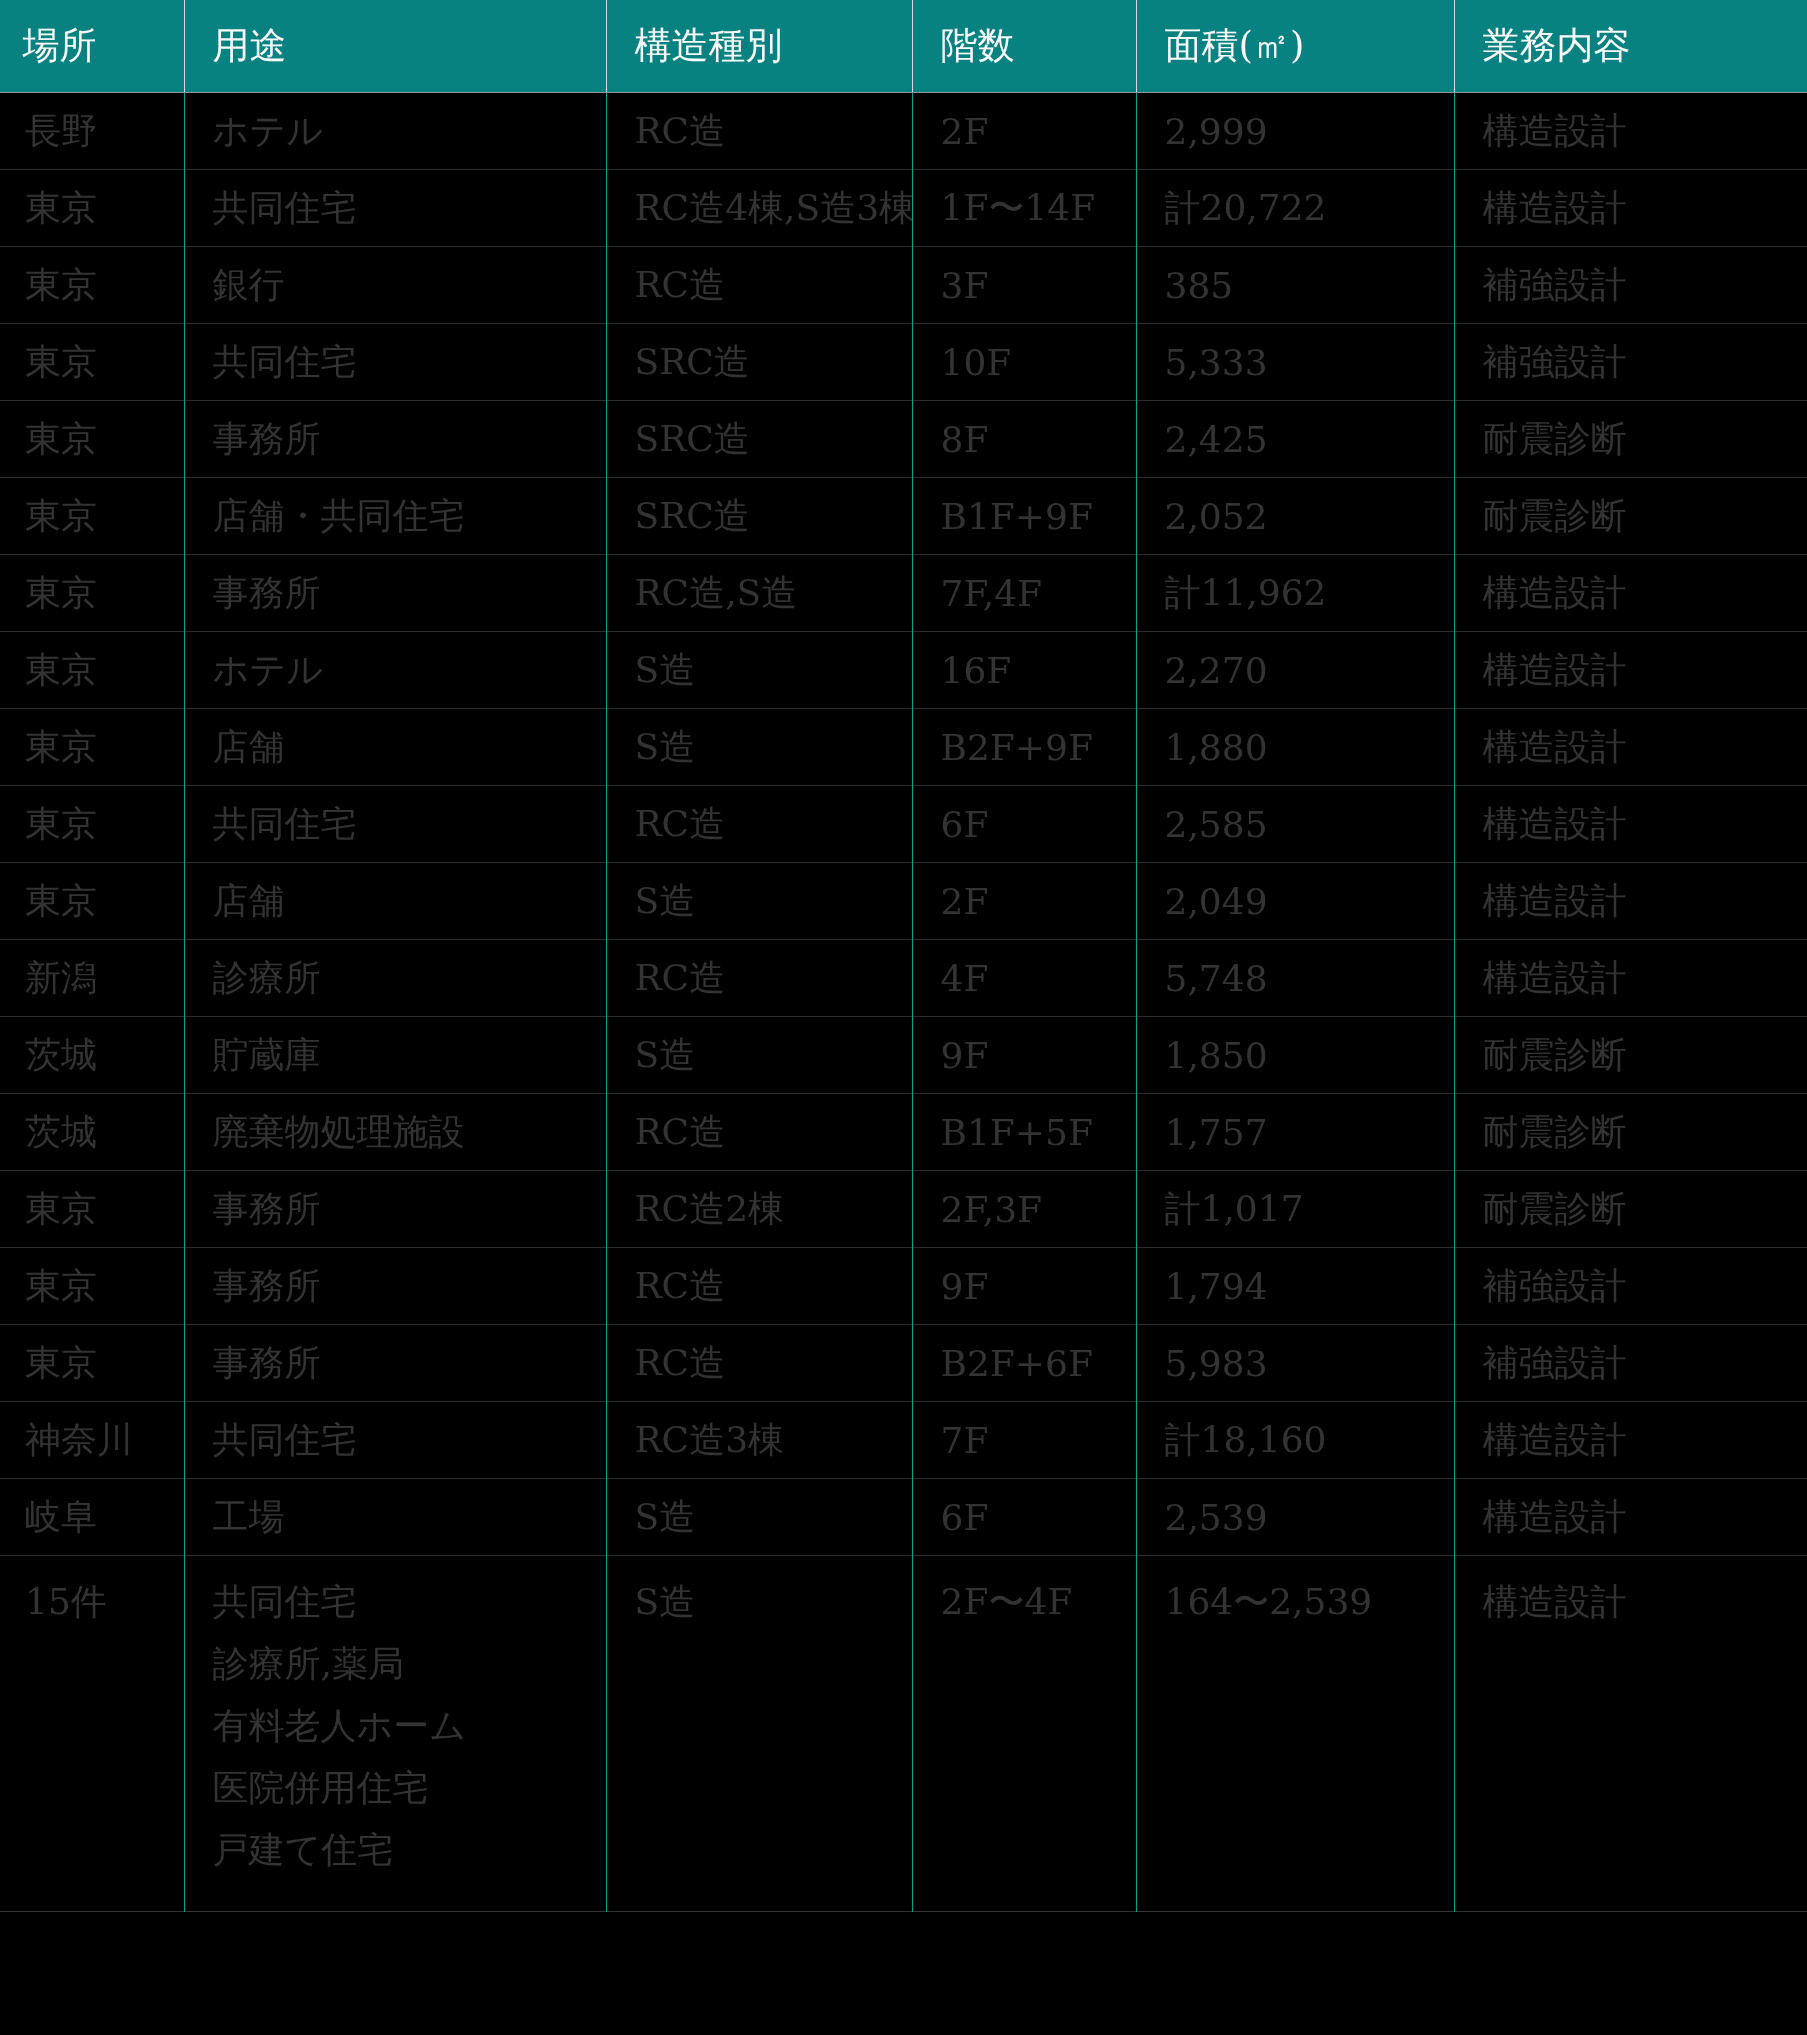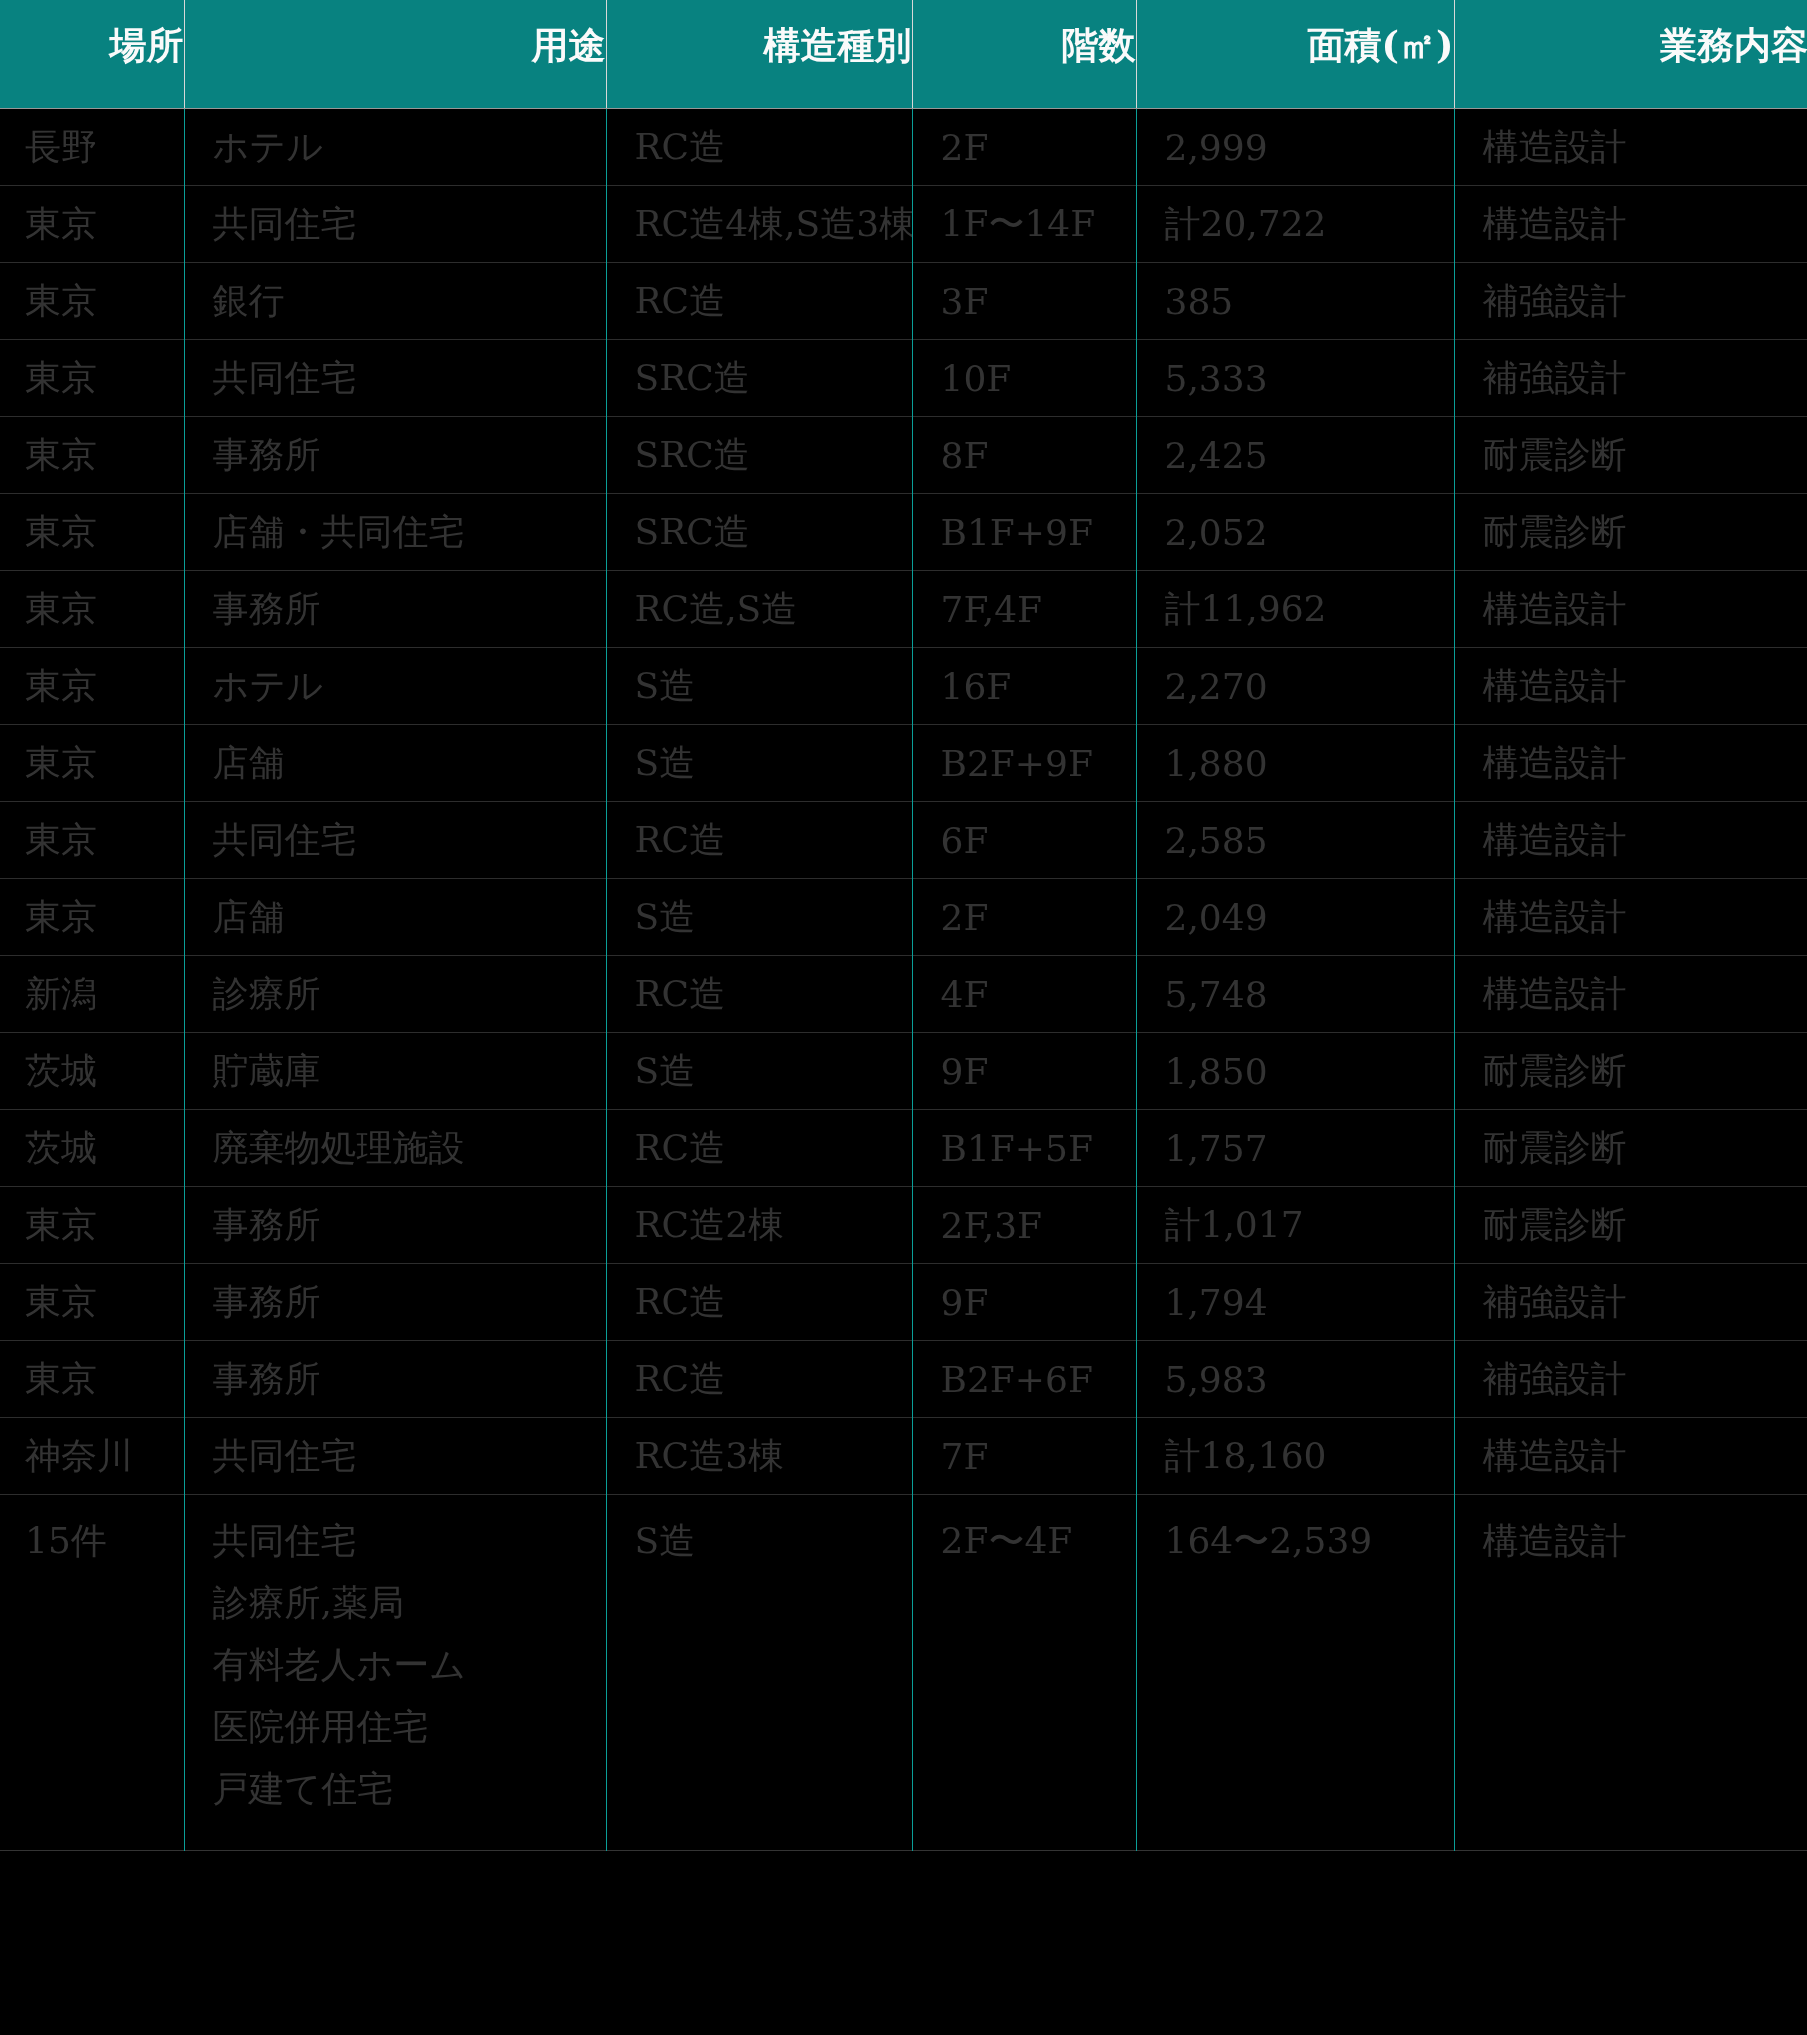--- a/index.html
+++ b/index.html
@@ -28,23 +28,23 @@
     table-layout: fixed;
     border-collapse: collapse;
     background: var(--page-bg);
     border-bottom: 1.9px solid #343434;
   }
   table.projects th {
     height: 92px;
     background: var(--header-bg);
     color: var(--header-text);
     font-size: 37px;
-    font-weight: bold;
-    text-align: right;
-    padding: 0 0 16px 28px;
+    font-weight: normal;
+    text-align: left;
+    padding: 0 0 0 28px;
     border-left: 0.9px solid var(--header-sep);
     border-bottom: 0.9px solid var(--header-underline);
     white-space: nowrap;
     overflow: hidden;
   }
   table.projects th:first-child {
     border-left: none;
     padding-left: 22.6px;
   }
   table.projects td {
@@ -236,20 +236,28 @@
         <td>補強設計</td>
       </tr>
       <tr>
         <td>神奈川</td>
         <td>共同住宅</td>
         <td>RC造3棟</td>
         <td>7F</td>
         <td>計18,160</td>
         <td>構造設計</td>
       </tr>
+      <tr>
+        <td>岐阜</td>
+        <td>工場</td>
+        <td>S造</td>
+        <td>6F</td>
+        <td>2,539</td>
+        <td>構造設計</td>
+      </tr>
       <tr class="tall-row">
         <td>15件</td>
         <td>
           <div>共同住宅</div>
           <div>診療所,薬局</div>
           <div>有料老人ホーム</div>
           <div>医院併用住宅</div>
           <div>戸建て住宅</div>
         </td>
         <td>S造</td>

